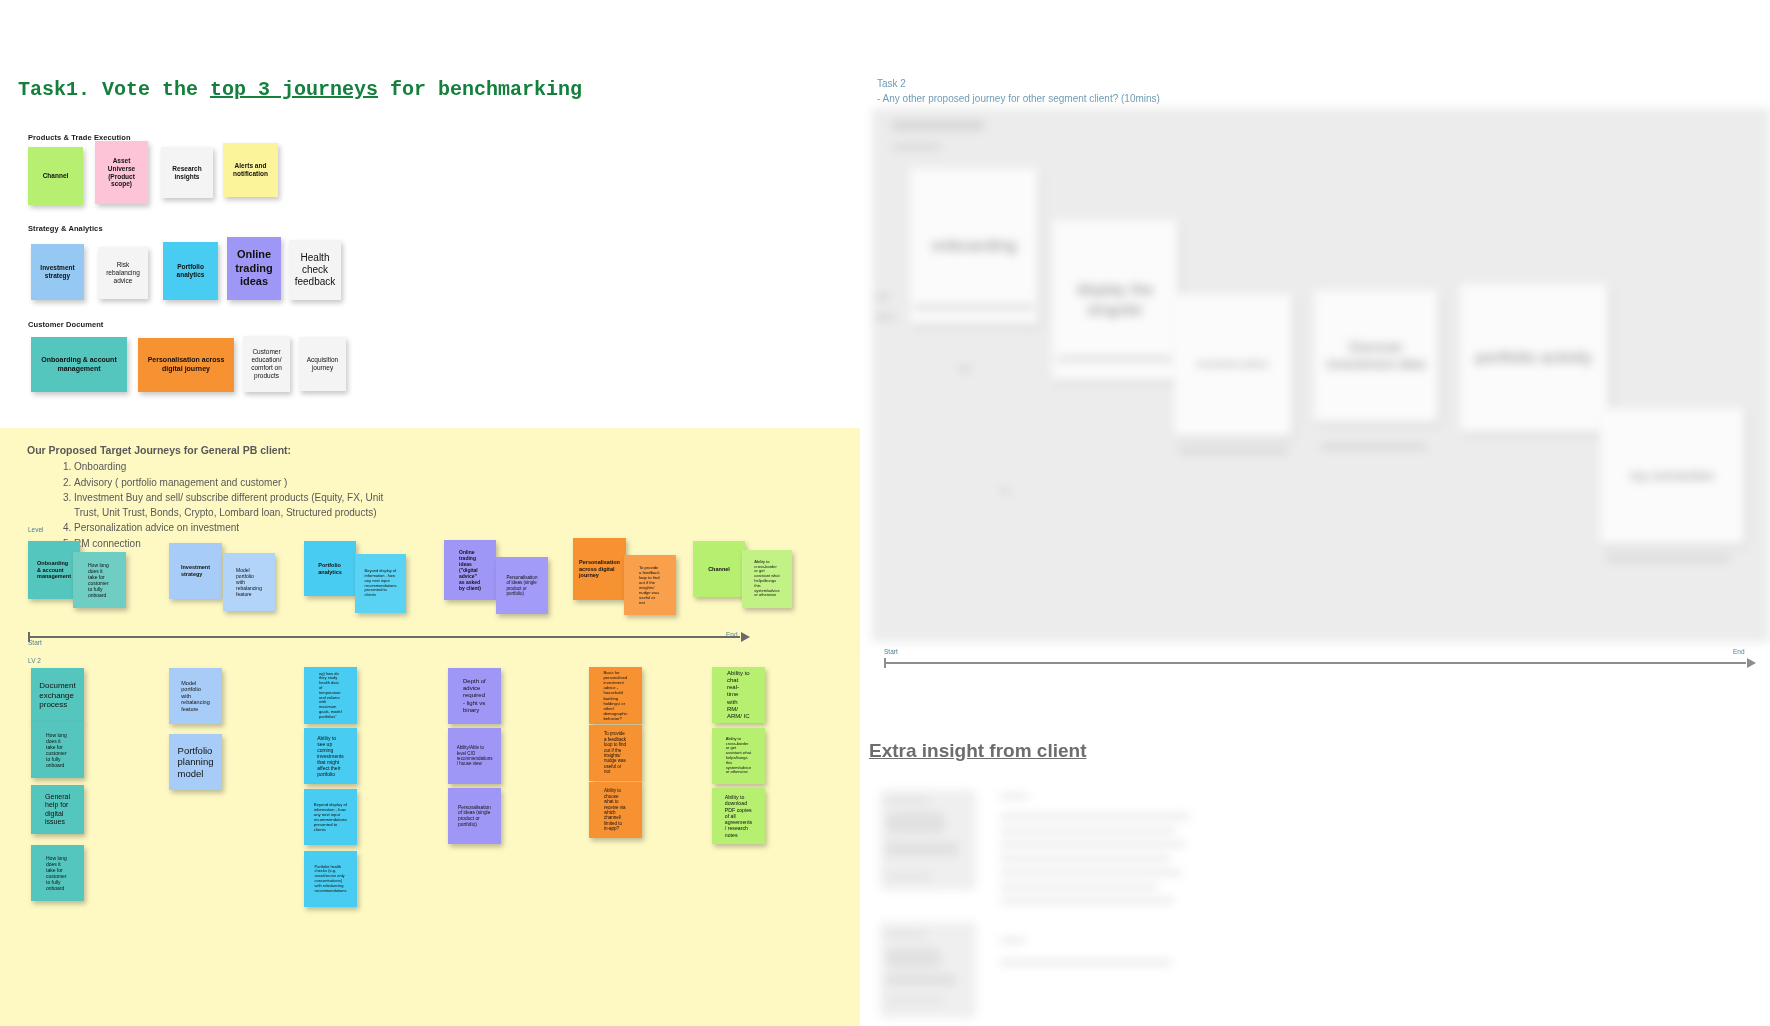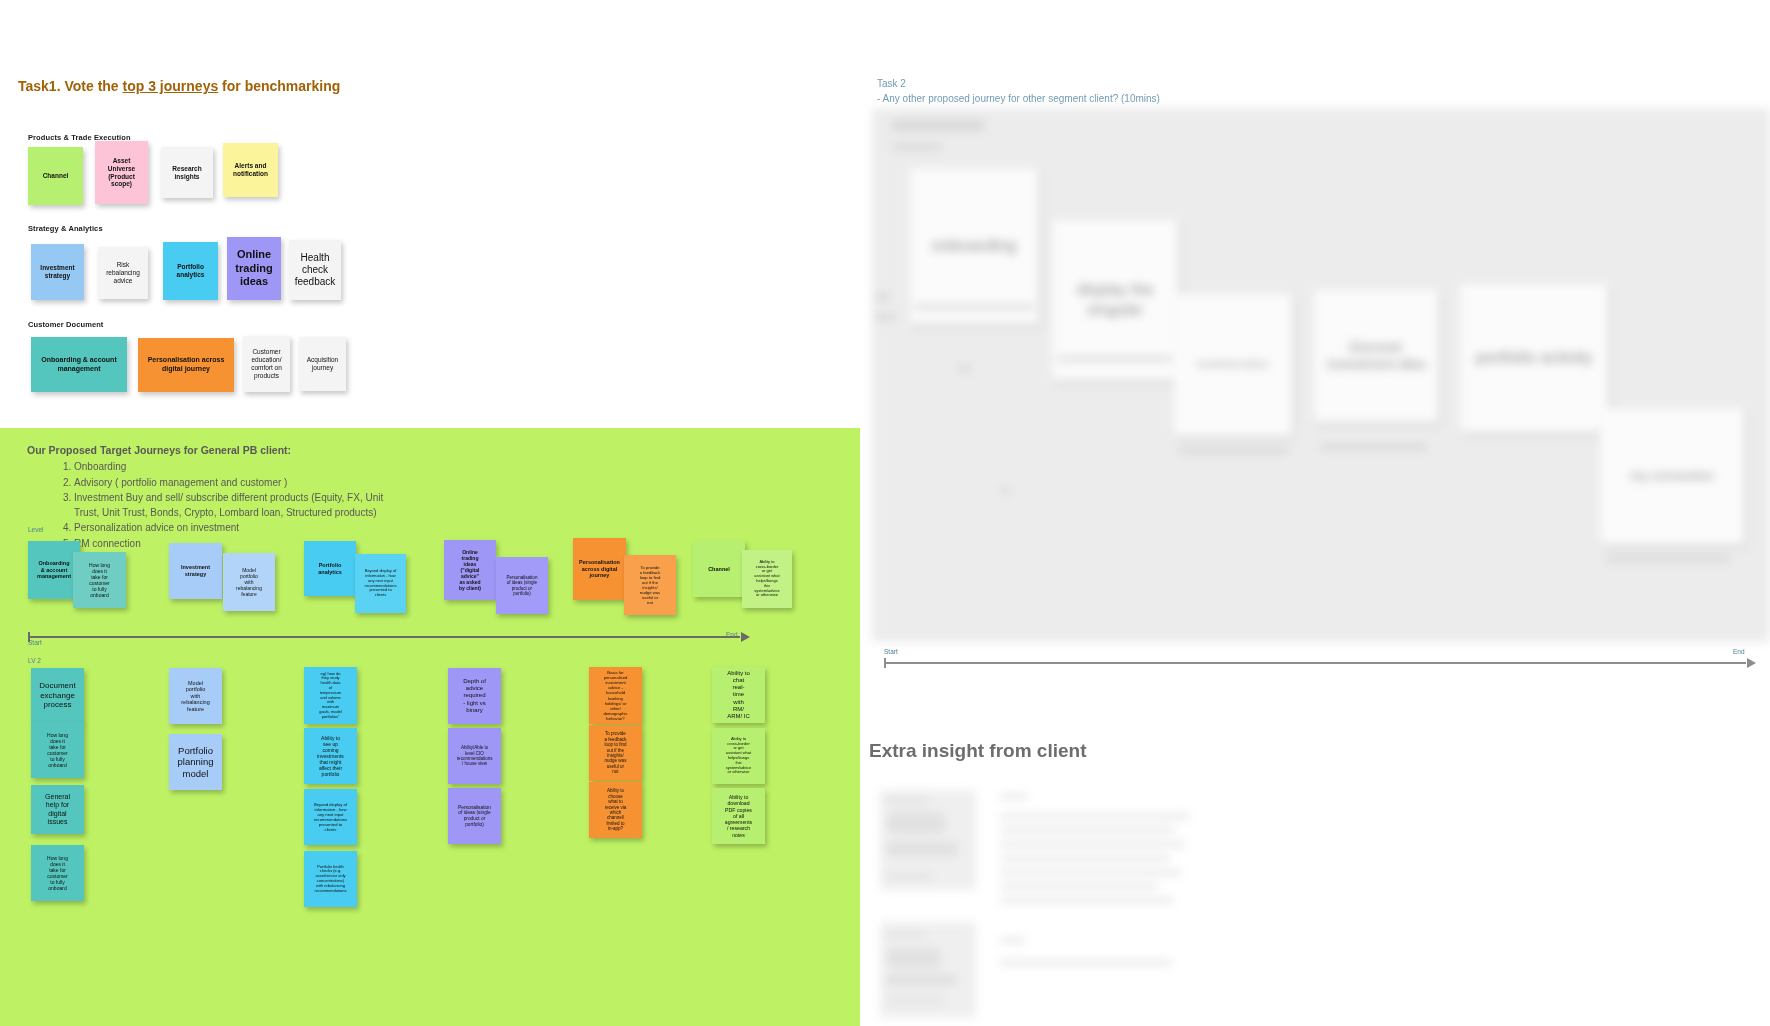--- a/index.html
+++ b/index.html
@@ -18,21 +18,21 @@
 
   #topbar {
     position:absolute; left:0; top:0; width:860px; height:52px;
     background:#1c1c1c; color:#fff;
     display:flex; align-items:center; padding-left:16px;
     font-size:12.5px; font-weight:bold; letter-spacing:.2px;
   }
 
   #task1-title {
     position:absolute; left:18px; top:78px;
-    font-size:14px; font-weight:bold; color:#a16207;
+    font-size:20px; font-weight:bold; color:#15803d;font-family:Liberation Mono, monospace;
   }
   #task1-title u { text-decoration:underline; }
 
   .group-label {
     position:absolute; font-size:7.5px; font-weight:bold; color:#1a1a1a;
     letter-spacing:.1px;
   }
 
   
   .note {
@@ -42,21 +42,21 @@
     padding:4px;
     line-height:1.22;
     color:#111;
     overflow:hidden;
   }
   .note.bold { font-weight:bold; }
 
   
   #grey-panel {
     position:absolute; left:0; top:428px; width:860px; height:598px;
-    background:#bef264;
+    background:#fef9c3;
   }
   #proposed-head {
     position:absolute; left:27px; top:16px;
     font-size:10.5px; font-weight:bold; color:#585858;
   }
   #proposed-list {
     position:absolute; left:40px; top:32px; width:360px;
     margin:0; padding:0 0 0 18px;
     font-size:10px; color:#585858; line-height:1.45;
   }
@@ -74,21 +74,21 @@
   }
   .timeline .tipL { position:absolute; left:0; top:0; width:2px; height:10px; background:#6a6a6a; }
   .timeline .tipR {
     position:absolute; right:0; top:0; width:0; height:0;
     border-top:5px solid transparent; border-bottom:5px solid transparent;
     border-left:9px solid #6a6a6a;
   }
 
   .lvl-note {
     position:absolute; display:flex; align-items:center; justify-content:center;
-    text-align:center; box-shadow:2px 3px 5px rgba(0,0,0,.25);
+    text-align:left; box-shadow:2px 3px 5px rgba(0,0,0,.25);
     padding:15px; line-height:1.2; color:#111; overflow:hidden;
   }
   .lvl-note.bold { font-weight:bold; }
 
   
   #right-panel { position:absolute; left:860px; top:0; width:910px; height:1026px; background:#fff; }
 
   #task2-block { position:absolute; left:17px; top:76px; font-size:10px; color:#6f9cb3; line-height:1.5; }
 
   #blurcanvas {
@@ -108,21 +108,21 @@
   #r-timeline .bar { position:absolute; left:0; top:4px; width:862px; height:2px; background:#8d8d8d; }
   #r-timeline .tipL { position:absolute; left:0; top:0; width:2px; height:10px; background:#8d8d8d; }
   #r-timeline .tipR {
     position:absolute; right:0; top:0; width:0; height:0;
     border-top:5px solid transparent; border-bottom:5px solid transparent;
     border-left:9px solid #8d8d8d;
   }
 
   #extra-title {
     position:absolute; left:869px; top:740px;
-    font-size:19px; font-weight:bold; color:#6d6d6d;
+    font-size:19px; font-weight:bold; color:#6d6d6d;text-decoration:underline;
   }
 
   #extra-blur {
     position:absolute; left:862px; top:780px; width:908px; height:246px;
     filter:blur(5px); overflow:hidden;
   }
   .eb { position:absolute; background:#efefef; border-radius:2px; }
   .etxt { position:absolute; background:#dcdcdc; height:5px; border-radius:2px; opacity:.75; }
 </style>
 </head>

